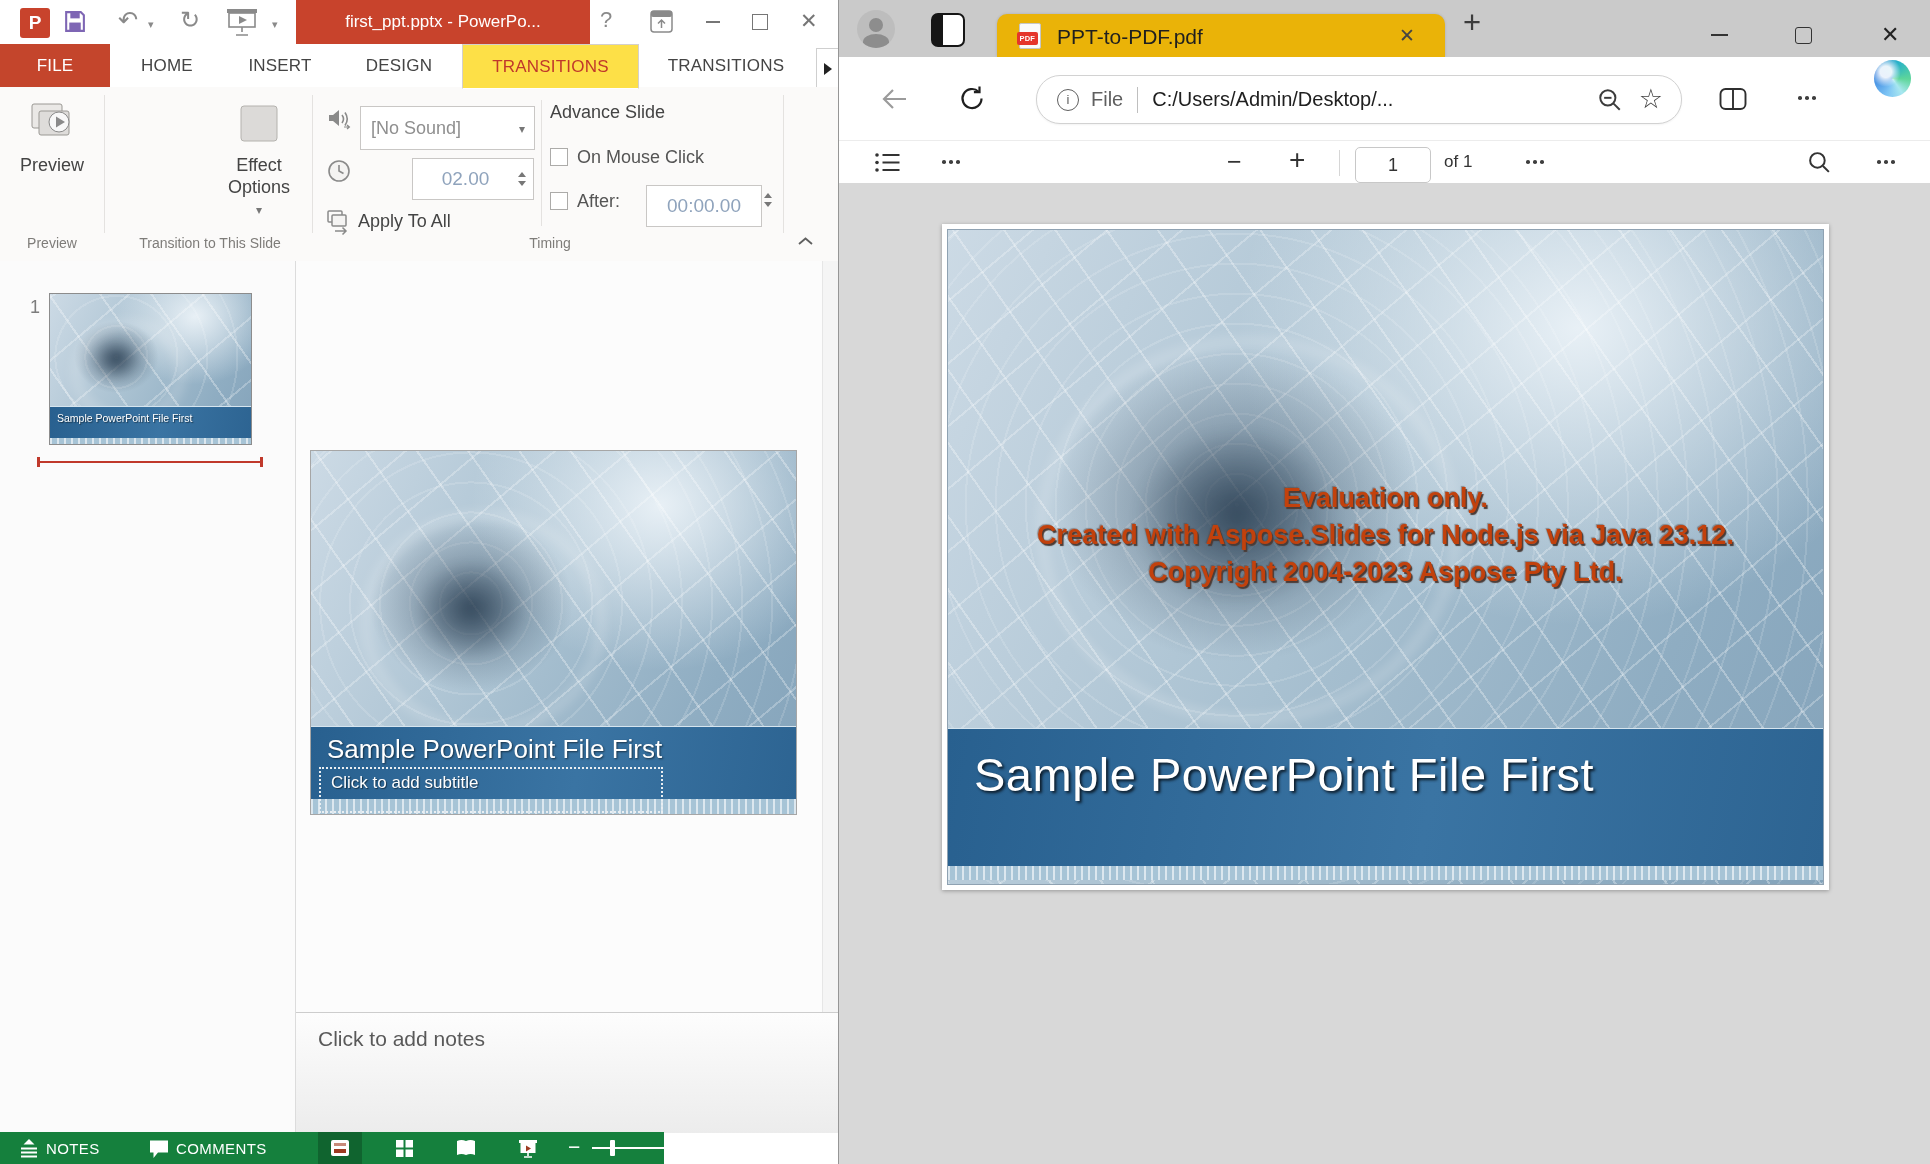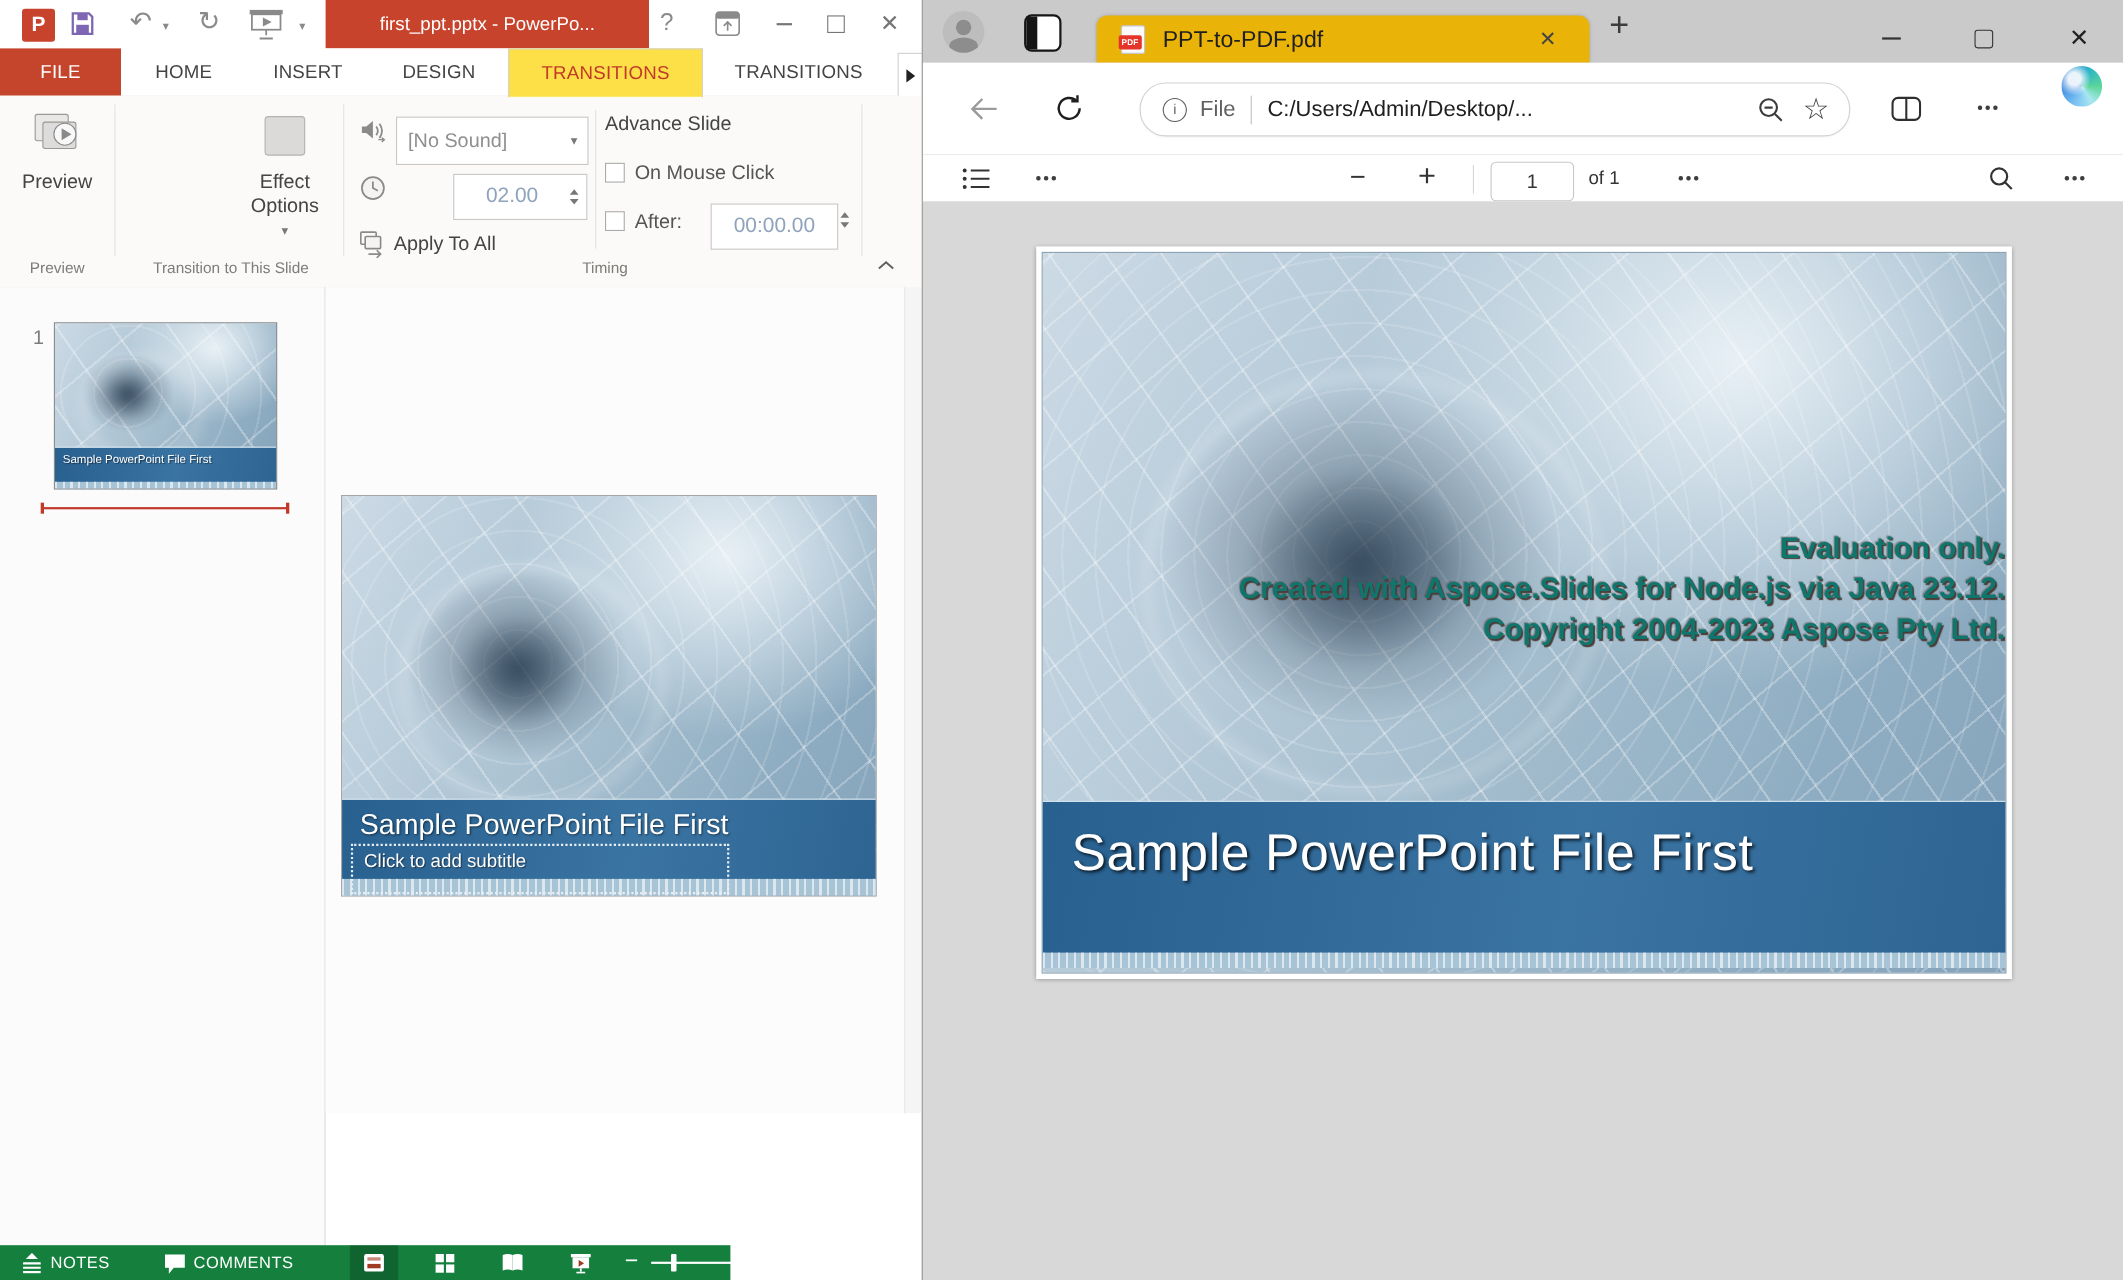--- a/index.html
+++ b/index.html
@@ -120,22 +120,22 @@
           border-top:1px solid #ECECEC;border-bottom:1px solid #D8D8D8}
   .pb-glyph{position:absolute;color:#333}
   .pagebox{position:absolute;left:516px;top:6px;width:70px;height:32px;border:1px solid #C8C8C8;border-radius:5px;
            text-align:center;font-size:18px;color:#333;font-family:"Liberation Sans",sans-serif;background:#fff}
   .of-label{position:absolute;left:605px;top:11px;font-size:17px;color:#333}
   
   .pdfview{position:absolute;left:0;top:183px;width:1092px;height:981px;background:#D8D8D8}
   .page{position:absolute;left:103px;top:41px;width:887px;height:666px;background:#fff;
         box-shadow:0 1px 4px rgba(0,0,0,.3)}
   .pslide{position:absolute;inset:5px;border:1px solid #8FA2B2;background:#cfdde8}
-  .wm{position:absolute;left:0;top:250px;width:100%;text-align:right;font-weight:bold;font-size:27px;line-height:37px;
-      color:#0f766e;text-shadow:1.5px 1.5px 1px #4A3B36,-1px -1px 1px rgba(90,70,64,.5)}
+  .wm{position:absolute;left:0;top:250px;width:100%;text-align:center;font-weight:bold;font-size:27px;line-height:37px;
+      color:#c2410c;text-shadow:1.5px 1.5px 1px #4A3B36,-1px -1px 1px rgba(90,70,64,.5)}
   .pdf-title{padding:18px 0 0 26px;font-size:47px;color:#fff;text-shadow:2px 2px 3px #0b1824;letter-spacing:.5px}
   svg{display:block}
 </style>
 </head>
 <body>
 
 <section id="ppt">
 
   <div class="ppt-titlebar">
     <div class="ppt-logo">P</div>
@@ -289,20 +289,23 @@
       <div class="slide-bar" style="top:275px;height:73px">
         <div style="padding:7px 0 0 16px;font-size:26px;text-shadow:1px 1px 2px rgba(0,0,0,.55)">Sample PowerPoint File First</div>
       </div>
       <div class="slide-strip" style="top:348px;height:15px"></div>
       <div class="dotted-box">
         <div style="padding:4px 0 0 10px;font-size:17px;color:#fff;text-shadow:1px 1px 1px rgba(0,0,0,.5)">Click to add subtitle</div>
       </div>
     </div>
   </div>
 
+  <div class="notesbar">
+    <div class="notes-ph">Click to add notes</div>
+  </div>
 
   <div class="statusbar">
     <span class="abs" style="left:18px;top:7px">
       <svg width="22" height="19" viewBox="0 0 22 19">
           <path d="M11 0 l5.5 5.5 H5.5z" fill="#fff"></path>
           <path d="M3 9.5 h16 M3 13.5 h16 M3 17.5 h16" stroke="#fff" stroke-width="2"></path>
         </svg>
     </span>
     <span class="sb-label" style="left:46px">NOTES</span>
     <span class="abs" style="left:148px;top:7px">

